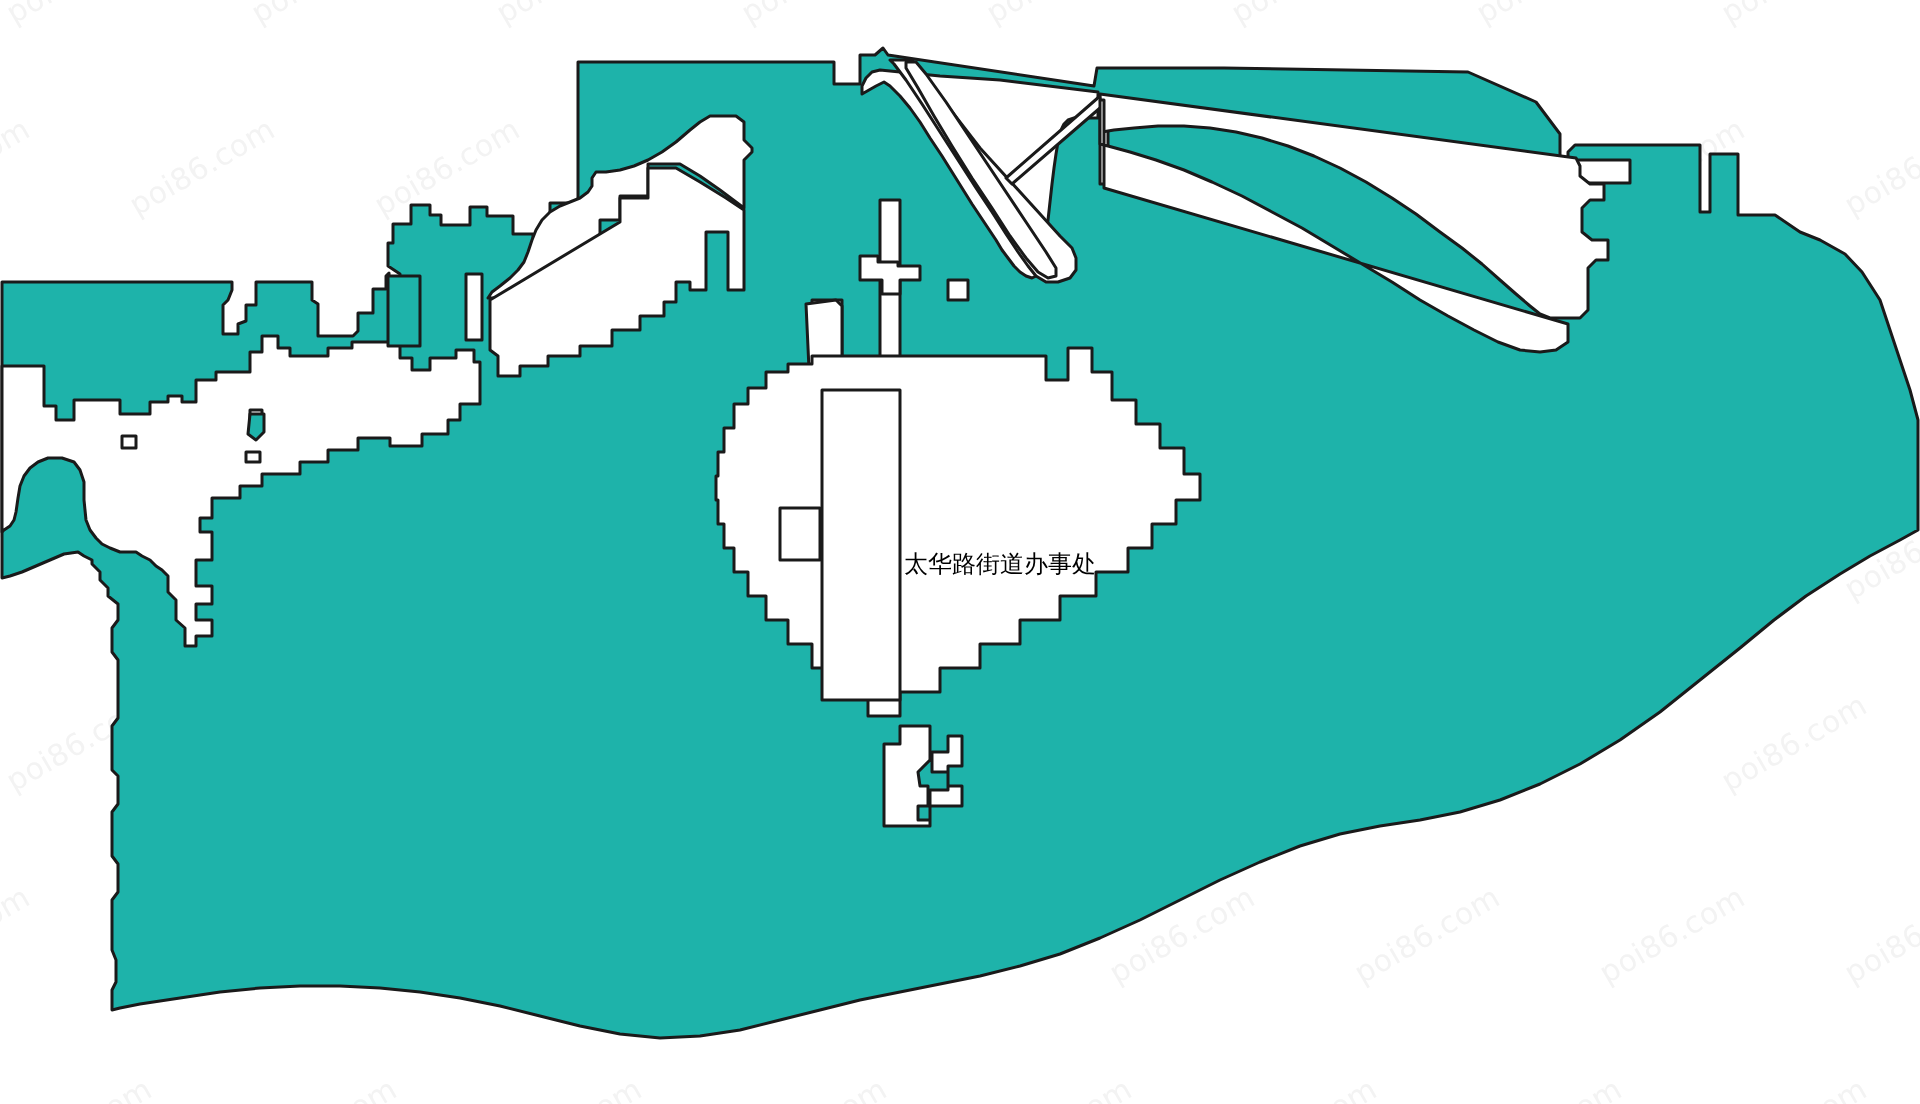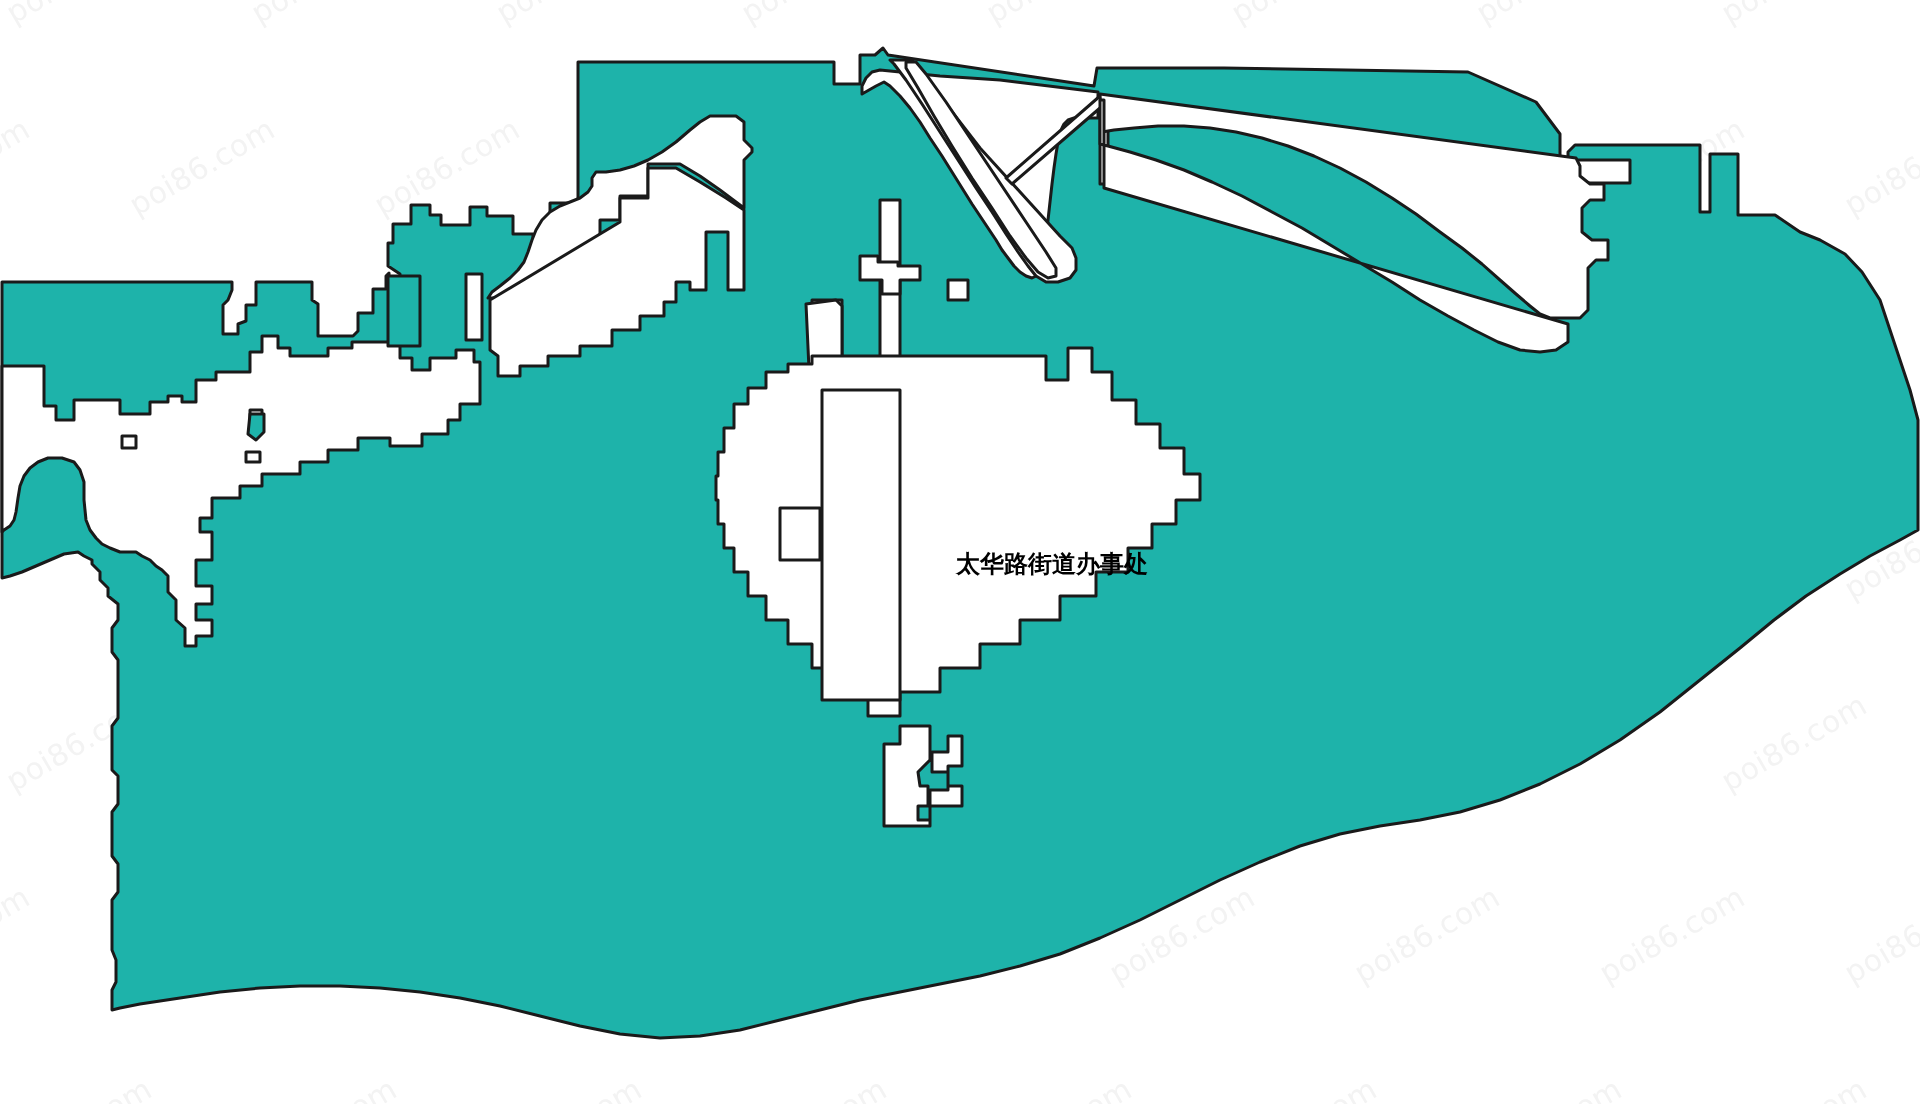--- a/index.html
+++ b/index.html
@@ -168,15 +168,15 @@
         <path d="M 822,390 L 900,390 L 900,700 L 822,700 Z" fill="#ffffff" stroke="#1a1a1a" stroke-width="3" stroke-linejoin="round"></path>
         <path d="M 780,508 L 820,508 L 820,560 L 780,560 Z" fill="#ffffff" stroke="#1a1a1a" stroke-width="3" stroke-linejoin="round"></path>
         <path d="M 884,744 L 900,744 L 900,726 L 930,726 L 930,760 L 918,772 L 920,786 L 928,786 L 928,806 L 918,806 L 918,820 L 930,820 L 930,790 L 948,790 L 948,772 L 932,772 L 932,752 L 948,752 L 948,736 L 962,736 L 962,766 L 948,766 L 948,786 L 962,786 L 962,806 L 930,806 L 930,826 L 884,826 Z" fill="#ffffff" stroke="#1a1a1a" stroke-width="3" stroke-linejoin="round"></path>
         <path d="M 250,414 L 264,414 L 264,432 L 256,440 L 248,434 Z" fill="#1eb3aa" stroke="#1a1a1a" stroke-width="3" stroke-linejoin="round"></path>
         <path d="M 388,276 L 420,276 L 420,346 L 388,346 Z" fill="#1eb3aa" stroke="#1a1a1a" stroke-width="3" stroke-linejoin="round"></path>
       </g>
 
   </svg>
 
 
-  <div id="map-label" style="left: 956px; top: 548px; font-weight: bold;">太华路街道办事处</div>
+  <div id="map-label" style="left: 904px; top: 548px;">太华路街道办事处</div>
 
 </div>
 
 </body></html>

